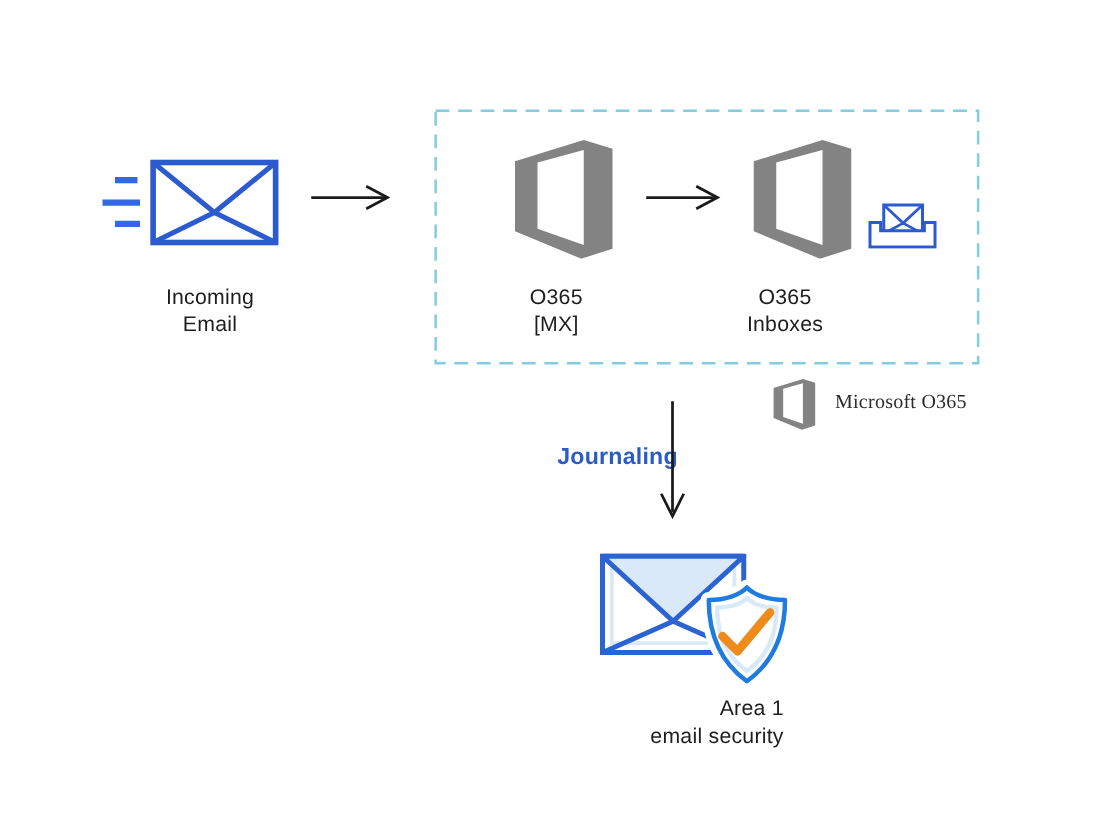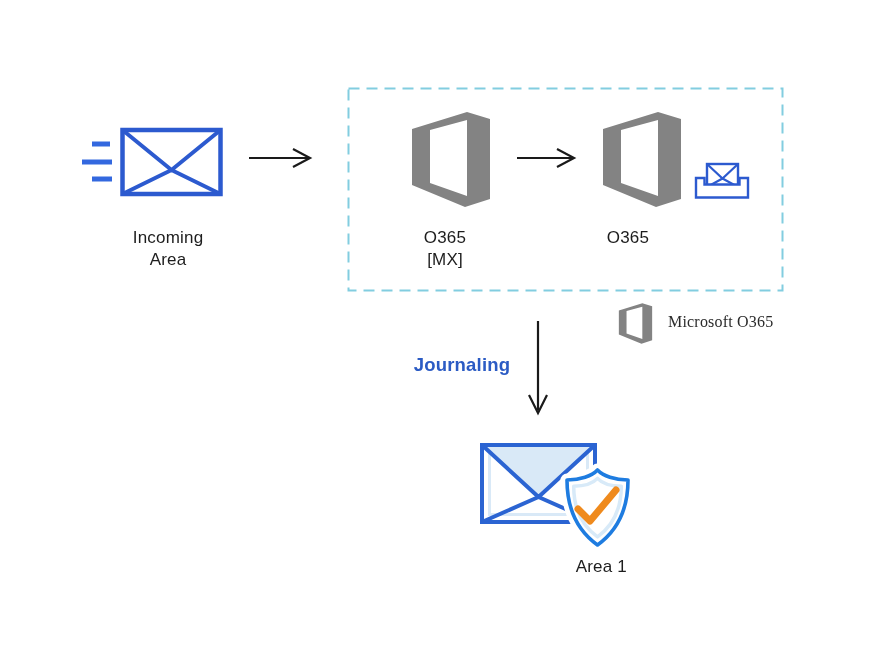--- a/index.html
+++ b/index.html
@@ -23,20 +23,21 @@
     font-size:16px;
     color:var(--legend-text,#2b2b2b);
     letter-spacing:0.2px;
   }
   .journaling-label{
     font-size:18.5px;
     font-weight:bold;
     color:var(--journaling-blue,#2B5BC4);
     text-align:center;
     letter-spacing:0.2px;
+    margin-left:32px;
   }
   svg{display:block;}
 </style>
 </head>
 <body>
 
 <div class="canvas">
 
   <svg class="abs" style="left:80px;top:124px;" width="146" height="76" viewBox="0 0 146 76">
     <g style="stroke:var(--speed-line-blue,#3368DF);stroke-width:5;stroke-linecap:butt;">
@@ -45,21 +46,21 @@
       <line x1="12" y1="55" x2="32" y2="55"></line>
     </g>
     <g style="stroke:var(--envelope-blue,#2C5ACF);fill:none;stroke-width:4.5;">
       <rect x="42.5" y="6" width="98" height="64" style="fill:#ffffff;"></rect>
       <path d="M42.5,6 L91.5,46 L140.5,6 M42.5,70 L91.5,46 M140.5,70 L91.5,46" style="stroke-width:4;"></path>
     </g>
   </svg>
 
   <div class="abs node-label" style="left:103px;top:227px;width:130px;">
     <span>Incoming</span>
-    <span>Area</span>
+    <span>Email</span>
   </div>
 
   <svg class="abs" style="left:248px;top:147px;" width="66" height="22" viewBox="0 0 66 22">
     <g style="stroke:var(--arrow-black,#1A1A1A);stroke-width:2.2;fill:none;">
       <line x1="1" y1="11" x2="60" y2="11"></line>
       <polyline points="45,2 62,11 45,20"></polyline>
     </g>
   </svg>
 
   <svg class="abs" style="left:347px;top:87px;" width="437" height="205" viewBox="0 0 437 205">
@@ -89,20 +90,21 @@
   <svg class="abs" style="left:694px;top:161px;" width="56" height="38" viewBox="0 0 56 38">
     <g style="stroke:var(--envelope-blue,#2C5ACF);fill:#ffffff;">
       <rect x="13" y="3" width="31" height="23" style="stroke-width:2.4;"></rect>
       <path d="M13,3 L28.5,17.5 L44,3 M13,26 L28.5,17.5 M44,26 L28.5,17.5" style="fill:none;stroke-width:2.2;"></path>
       <path d="M2,36.5 L2,17 L10.5,17 L10.5,23.5 L45.5,23.5 L45.5,17 L54,17 L54,36.5 Z" style="stroke-width:2.4;"></path>
     </g>
   </svg>
 
   <div class="abs node-label" style="left:568px;top:227px;width:120px;">
     <span>O365</span>
+    <span>Inboxes</span>
   </div>
 
   <svg class="abs" style="left:618px;top:303px;" width="35" height="41" viewBox="0 0 82 95">
     <path fill-rule="evenodd" style="fill:var(--office-gray,#838383);" d="M57,0 L80,7 L80,87 L55,95 L2,73 L2,17 Z M20,18 L57,8 L57,84 L20,71 Z"></path>
   </svg>
   <div class="abs legend-label" style="left:668px;top:313px;font-family:Liberation Serif, serif;">Microsoft O365</div>
 
   <div class="abs journaling-label" style="left:408px;top:354px;width:108px;">Journaling</div>
 
   <svg class="abs" style="left:527px;top:320px;" width="22" height="98" viewBox="0 0 22 98">
@@ -122,15 +124,16 @@
     <g transform="translate(85,28)">
       <path d="M34.5,2 C40,8 52,12 65,12 C65,36 58,60 34.5,77 C11,60 4,36 4,12 C17,12 29,8 34.5,2 Z" style="fill:#ffffff;stroke:#ffffff;stroke-width:13;stroke-linejoin:round;"></path>
       <path d="M34.5,2 C40,8 52,12 65,12 C65,36 58,60 34.5,77 C11,60 4,36 4,12 C17,12 29,8 34.5,2 Z" style="fill:#ffffff;stroke:var(--shield-blue,#1E7CE0);stroke-width:3.6;stroke-linejoin:round;"></path>
       <path d="M34.5,2 C40,8 52,12 65,12 C65,36 58,60 34.5,77 C11,60 4,36 4,12 C17,12 29,8 34.5,2 Z" transform="translate(34.5,40) scale(0.78) translate(-34.5,-40)" style="fill:none;stroke:var(--shield-band,#D8EAF8);stroke-width:4.5;stroke-linejoin:round;"></path>
       <polyline points="15,41 27,53 53,22" style="fill:none;stroke:var(--check-orange,#EF8A1D);stroke-width:7;stroke-linecap:round;stroke-linejoin:round;"></polyline>
     </g>
   </svg>
 
   <div class="abs node-label" style="left:465px;top:556px;width:162px;text-align:right;">
     <span>Area 1</span>
+    <span>email security</span>
   </div>
 
 </div>
 
 </body></html>

